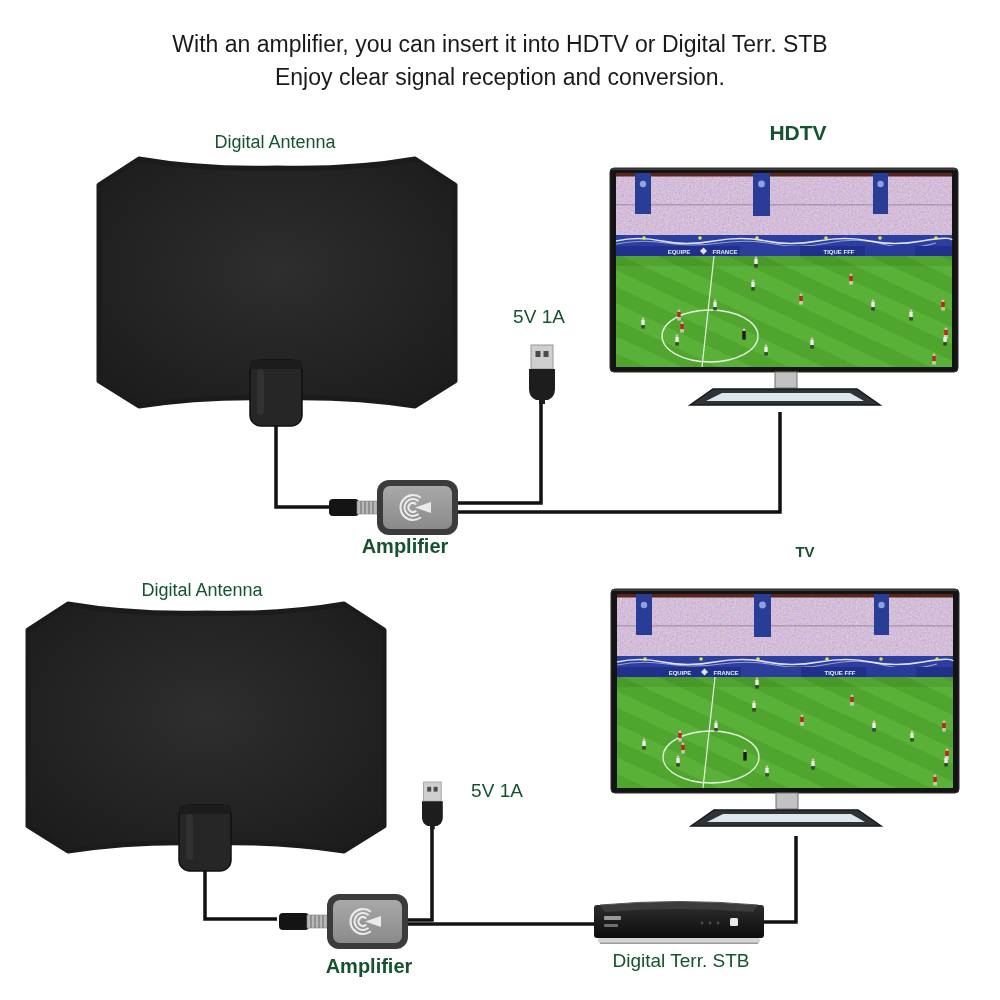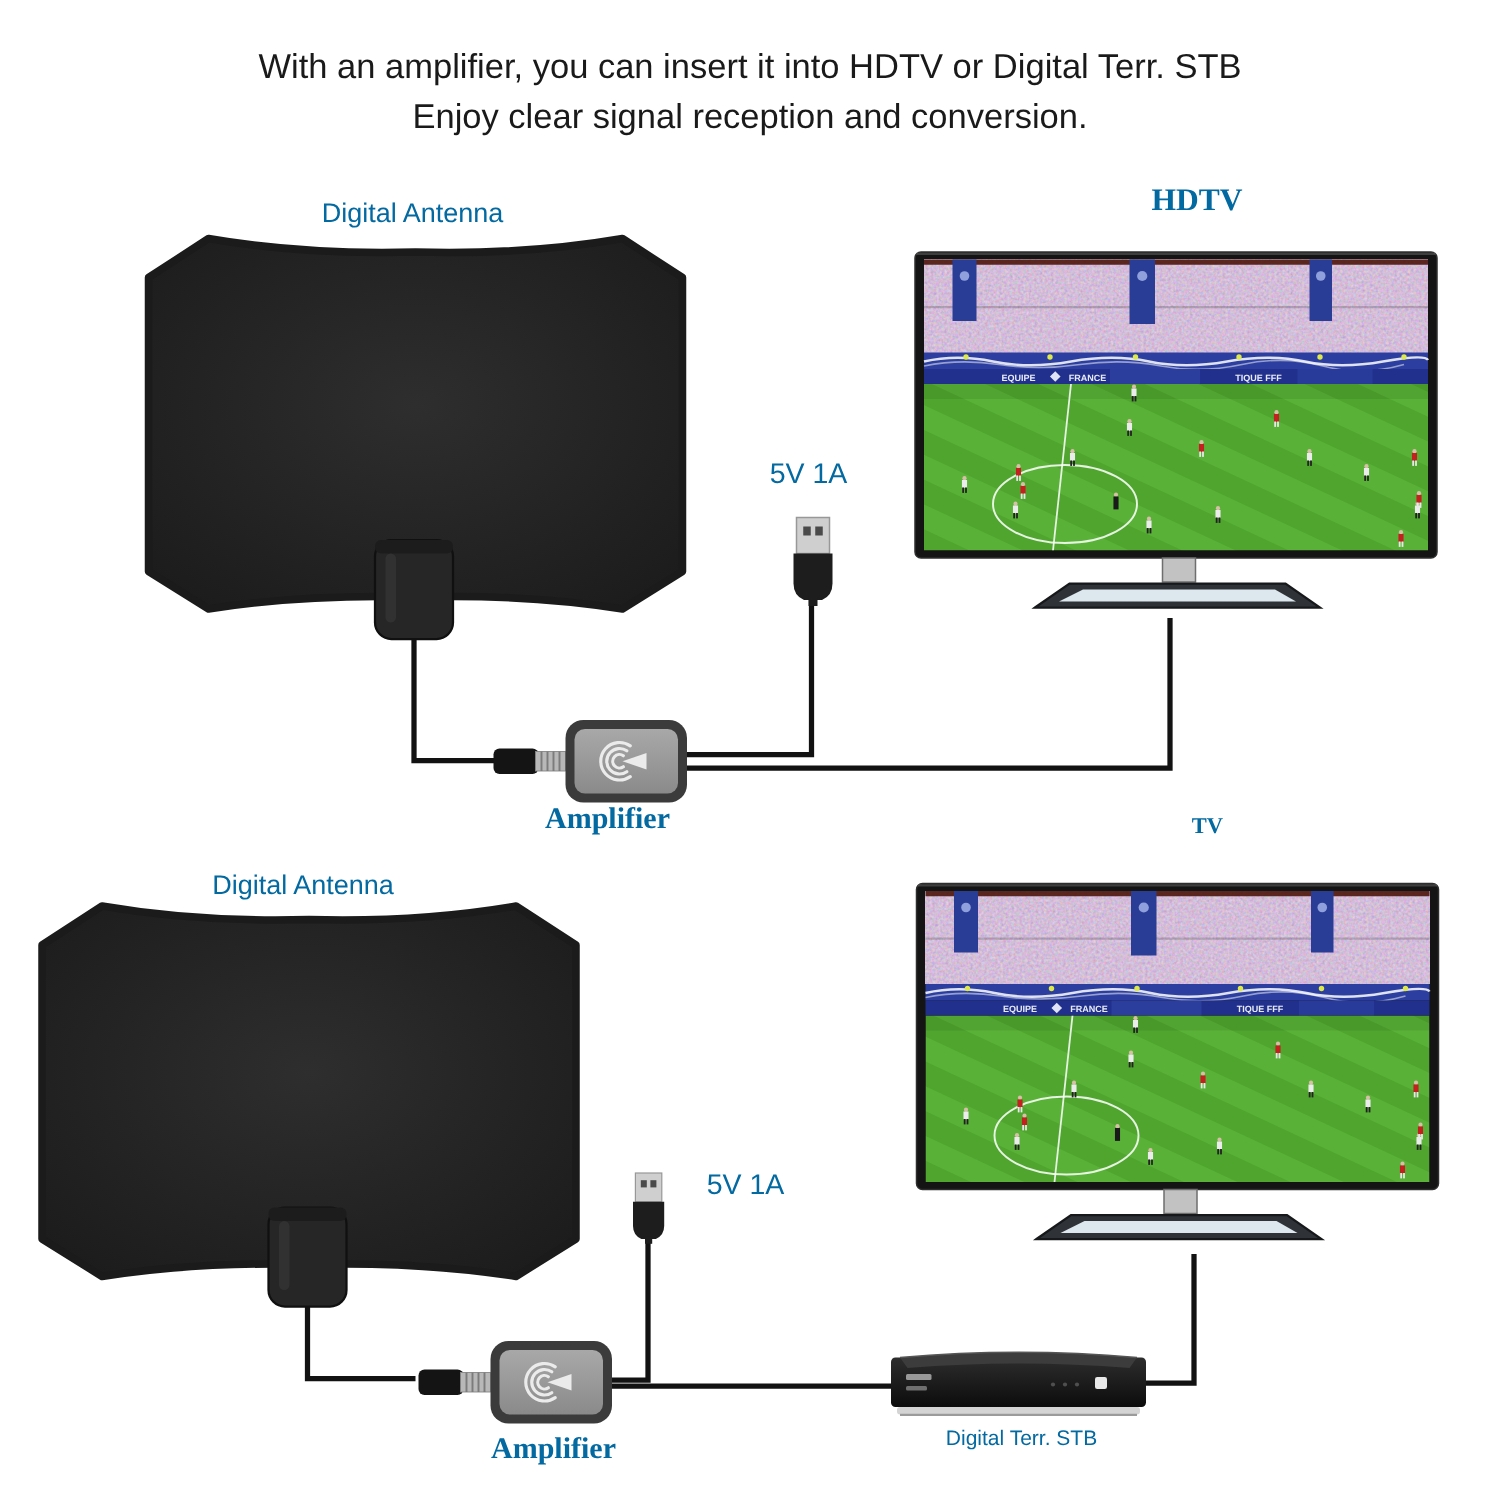--- a/index.html
+++ b/index.html
@@ -1,41 +1,41 @@
 <!DOCTYPE html>
 <html><head>
 <meta charset="utf-8">
 <style>
   html,body{margin:0;padding:0;background:#ffffff;}
   .page{position:relative;width:1000px;height:1000px;background:#ffffff;overflow:hidden;
         font-family:"Liberation Sans", sans-serif;}
   .t{position:absolute;text-align:center;white-space:nowrap;}
   .title{color:#1a1a1a;font-size:23px;left:0;width:1000px;}
-  .blue{color:#0369a1;}
-  .bold{font-weight:bold;font-family:Liberation Serif, serif;}
+  .blue{color:#14532d;}
+  .bold{font-weight:bold;}
   .canvas{position:absolute;left:0;top:0;width:1000px;height:1000px;}
   .cable{fill:none;stroke:#121212;stroke-width:3.5;}
 </style>
 </head>
 <body>
 
 <div class="page">
 
   <div class="t title" style="top:31px;">With an amplifier, you can insert it into HDTV or Digital Terr. STB</div>
   <div class="t title" style="top:64px;">Enjoy clear signal reception and conversion.</div>
 
   <div class="t blue" style="left:175px;top:132px;width:200px;font-size:18px;">Digital Antenna</div>
   <div class="t blue bold" style="left:718px;top:121px;width:160px;font-size:21px;">HDTV</div>
   <div class="t blue" style="left:489px;top:306px;width:100px;font-size:19px;">5V 1A</div>
   <div class="t blue bold" style="left:330px;top:535px;width:150px;font-size:20px;">Amplifier</div>
   <div class="t blue bold" style="left:725px;top:543px;width:160px;font-size:15px;">TV</div>
   <div class="t blue" style="left:102px;top:580px;width:200px;font-size:18px;">Digital Antenna</div>
   <div class="t blue" style="left:447px;top:780px;width:100px;font-size:19px;">5V 1A</div>
   <div class="t blue bold" style="left:294px;top:955px;width:150px;font-size:20px;">Amplifier</div>
-  <div class="t blue" style="left:581px;top:950px;width:200px;font-size:14px;">Digital Terr. STB</div>
+  <div class="t blue" style="left:581px;top:950px;width:200px;font-size:19px;">Digital Terr. STB</div>
 
   <svg class="canvas" viewBox="0 0 1000 1000">
     <defs>
       <radialGradient id="antGrad" cx="50%" cy="45%" r="75%">
         <stop offset="0%" stop-color="#2e2e2e"></stop>
           <stop offset="100%" stop-color="#1a1a1a"></stop>
       </radialGradient>
       <linearGradient id="ampFace" x1="0" y1="0" x2="0" y2="1">
         <stop offset="0%" stop-color="#a8a8a8"></stop>
           <stop offset="55%" stop-color="#989898"></stop>

